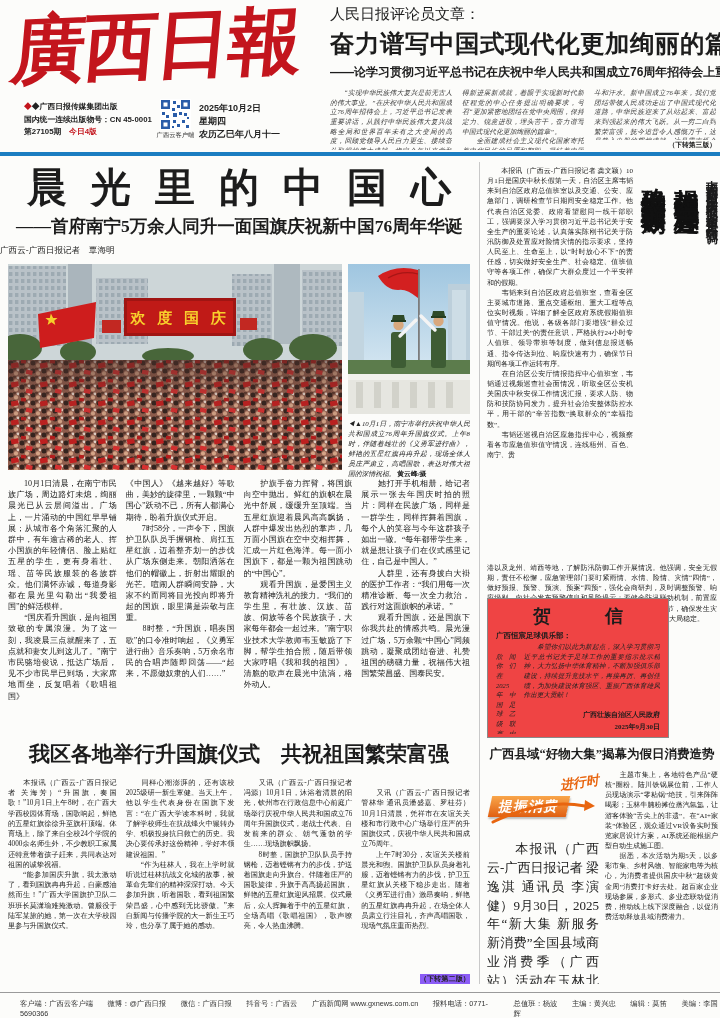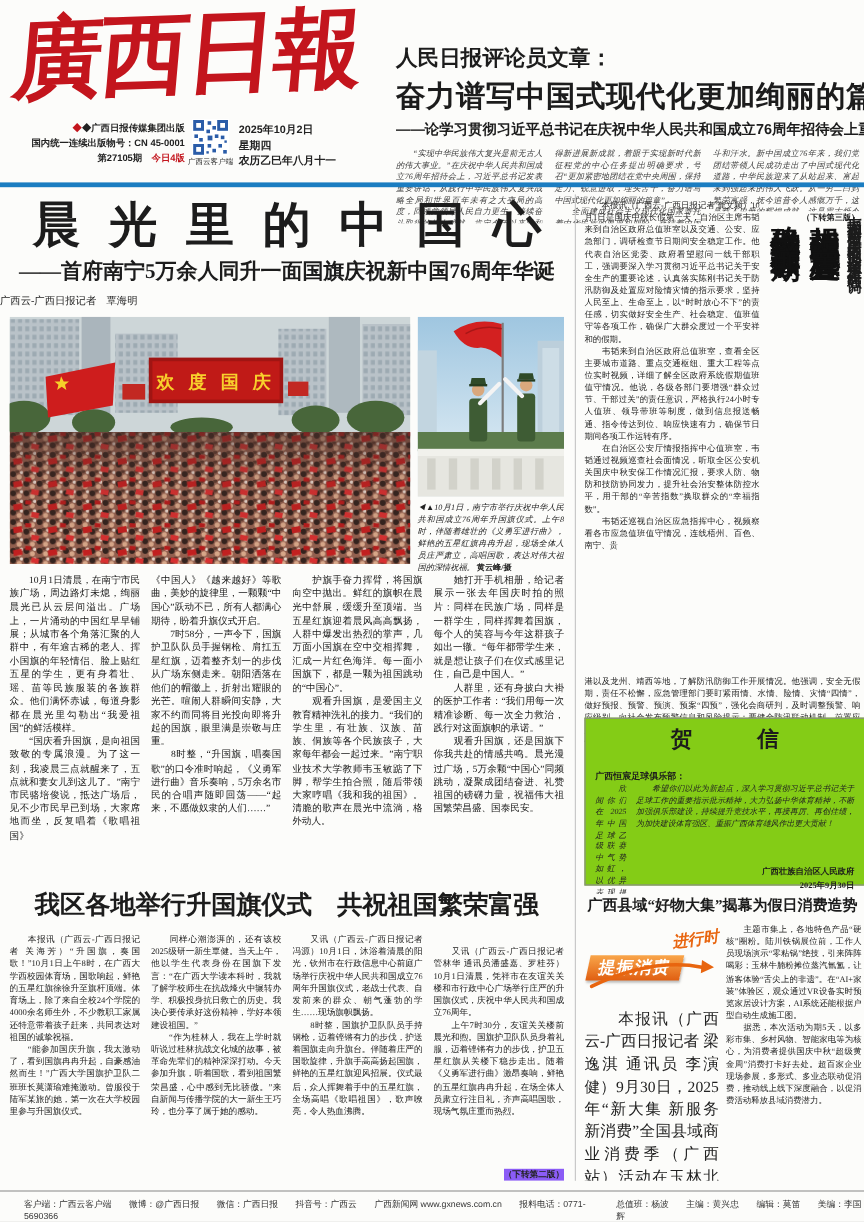--- a/index.html
+++ b/index.html
@@ -3,30 +3,30 @@
 <meta charset="utf-8">
 <style>
   html,body{margin:0;padding:0;background:#e8e8e6;}
   #page{position:relative;width:720px;height:1018px;background:#fcfcfa;overflow:hidden;
         font-family:"Liberation Serif",serif;color:#1c1c1c;margin:0 auto;}
   
   .brand{position:absolute;left:12px;top:-8px;width:318px;height:106px;color:#c3151d;
          font-weight:900;font-size:74px;line-height:106px;letter-spacing:-2px;white-space:nowrap;
          transform:skewX(-7deg) rotate(-2deg);font-family:"Liberation Serif",serif;}
   .mh-lines{position:absolute;left:24px;top:101px;width:130px;font-size:7.8px;line-height:12.5px;
-            text-align:right;font-weight:bold;color:#222;font-family:"Liberation Sans",sans-serif;}
+            text-align:left;font-weight:bold;color:#222;font-family:"Liberation Sans",sans-serif;}
   .mh-lines .red{color:#c3151d;}
   .qr{position:absolute;left:160px;top:99px;width:31px;height:31px;}
   .qr-cap{position:absolute;left:150px;top:131px;width:51px;font-size:6.3px;text-align:center;color:#333;
           font-family:"Liberation Sans",sans-serif;}
   .mh-date{position:absolute;left:199px;top:102px;width:90px;font-size:9px;font-weight:bold;
            line-height:13px;color:#222;font-family:"Liberation Sans",sans-serif;}
   
   .ed{position:absolute;left:330px;top:5px;width:388px;}
-  .ed-kicker{font-size:18px;font-weight:700;margin-top:31px;}
+  .ed-kicker{font-size:15px;font-weight:400;}
   .ed-head{font-size:24.5px;font-weight:900;font-family:"Liberation Sans",sans-serif;
            letter-spacing:.5px;margin-top:3px;white-space:nowrap;}
   .ed-sub{font-size:12px;font-weight:bold;font-family:"Liberation Sans",sans-serif;margin-top:4px;white-space:nowrap;}
   .ed-cols{margin-top:7px;display:flex;gap:10px;}
   .ed-col{width:122px;height:62px;overflow:hidden;font-size:6.8px;line-height:1.42;text-align:justify;
           color:#3d3d3d;font-style:italic;white-space:pre-line;}
   .ed-col3{height:52px;}
   .ed-turn{width:122px;text-align:right;font-size:6.8px;font-weight:bold;color:#222;}
   .rule-blue{position:absolute;left:0;top:152px;width:720px;height:3.5px;background:#1b7dc1;}
   
@@ -52,24 +52,24 @@
   
   .wt-body{position:absolute;left:487px;top:166px;width:146px;height:352px;overflow:hidden;font-size:7px;
            line-height:1.45;text-align:justify;white-space:pre-line;color:#222;}
   .wt-head{position:absolute;left:637px;top:168px;height:338px;writing-mode:vertical-rl;
            font-size:25px;font-weight:900;letter-spacing:2px;line-height:33px;color:#111;}
   .wt-kicker{position:absolute;left:703px;top:170px;height:336px;writing-mode:vertical-rl;
              font-size:12px;font-weight:bold;letter-spacing:2.5px;font-family:"Liberation Sans",sans-serif;}
   .wt-wide{position:absolute;left:487px;top:522px;width:230px;height:72px;overflow:hidden;font-size:7px;
            line-height:1.45;text-align:justify;white-space:pre-line;color:#222;margin-top:41px;}
   
-  .letter{position:absolute;left:487px;top:598px;width:234px;height:140px;border:1px solid #8a8a8a;
-          background:#84cc16;box-sizing:border-box;padding:5px 8px;}
+  .letter{position:absolute;left:487px;top:598px;width:182px;height:140px;border:1px solid #8a8a8a;
+          background:#ef4444;box-sizing:border-box;padding:5px 8px;}
   .letter-title{text-align:center;font-size:18px;font-weight:900;letter-spacing:18px;text-indent:18px;}
-  .letter-to{font-size:7.5px;font-weight:bold;margin-top:14px;}
+  .letter-to{font-size:7.5px;font-weight:bold;margin-top:3px;}
   .letter-cols{display:flex;gap:8px;margin-top:1px;font-family:Liberation Serif, serif;}
   .letter-col{width:100px;height:92px;overflow:hidden;font-size:6.6px;line-height:1.46;text-align:justify;
               font-style:italic;color:#222;white-space:pre-line;}
   .letter-col2 .txt{height:66px;overflow:hidden;font-size:6.6px;line-height:1.46;text-align:justify;
               font-style:italic;color:#222;}
   .letter-sign{font-size:7px;font-weight:bold;text-align:right;font-style:normal;margin-top:2px;}
   
   .con-head{position:absolute;left:487px;top:746px;width:230px;text-align:center;font-size:12.5px;
             font-weight:900;white-space:nowrap;}
   .con-logo{position:absolute;left:487px;top:770px;width:112px;height:64px;}

